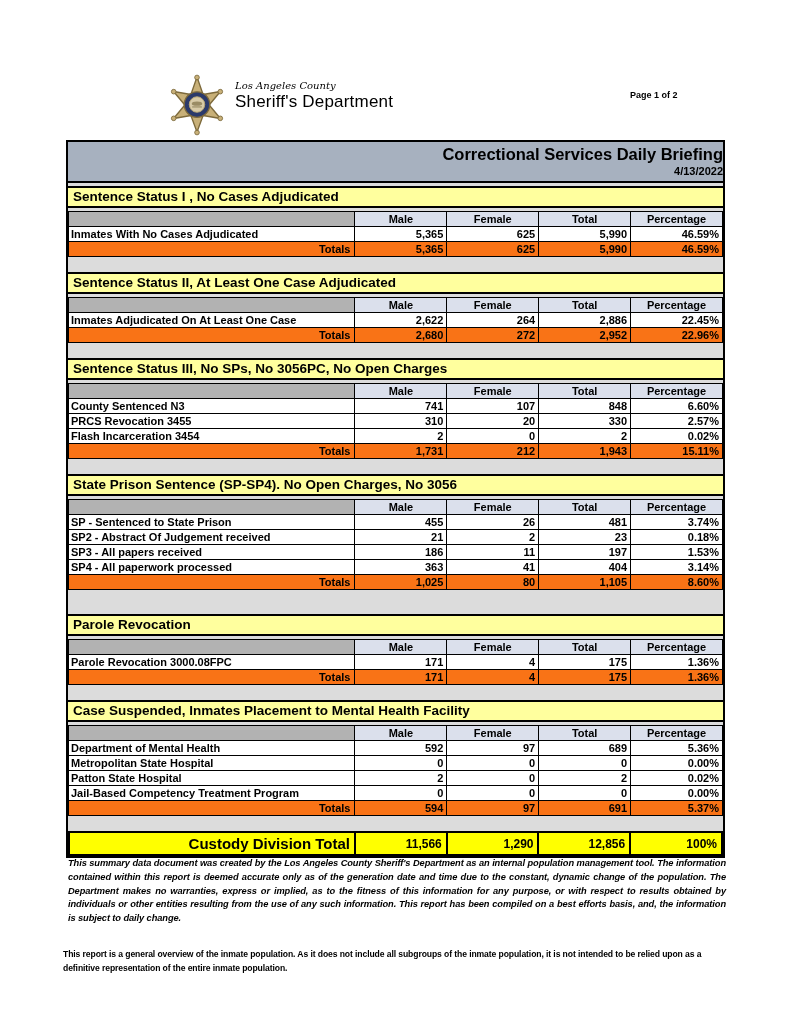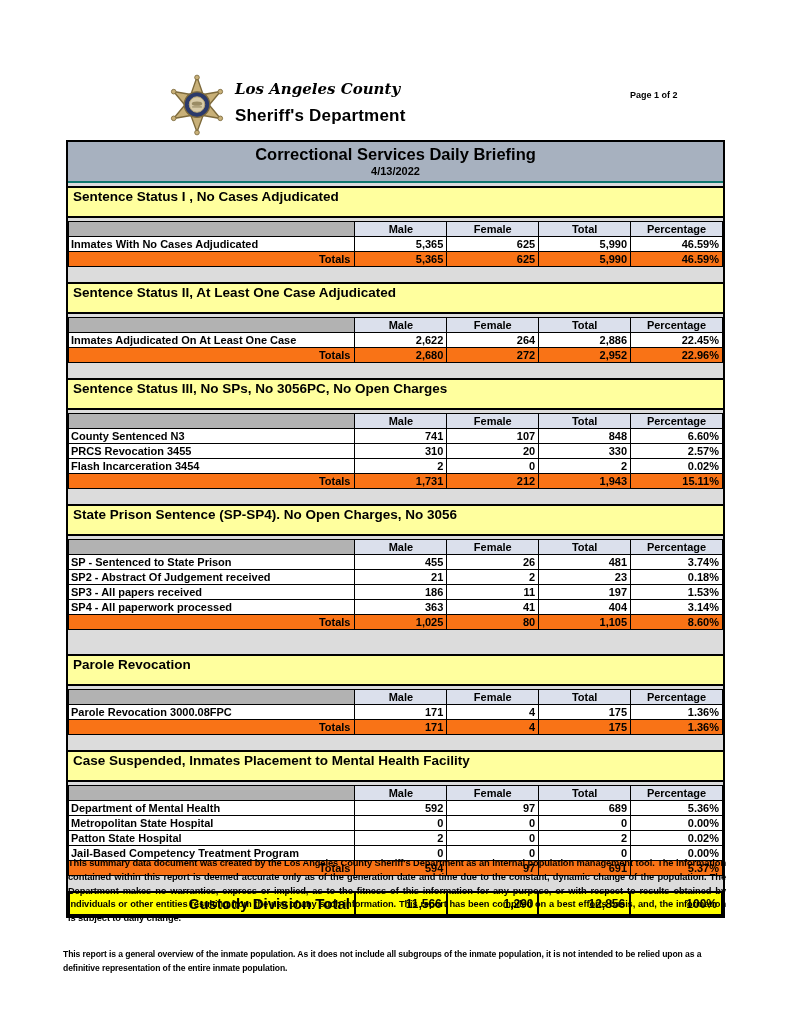--- a/index.html
+++ b/index.html
@@ -6,40 +6,40 @@
   html,body { background:#888; }
   .page {
     position:relative; width:791px; height:1024px; margin:0 auto;
     background:#ffffff; font-family:"Liberation Sans", sans-serif; color:#000;
     overflow:hidden;
   }
   
   .brand { position:absolute; left:168px; top:74px; display:flex; align-items:flex-start; }
   .badge { width:58px; height:62px; flex:0 0 auto; }
   .brand-text { margin-left:9px; padding-top:6px; }
-  .brand-county { font-family:"DejaVu Serif", serif; font-style:italic; font-size:15px; font-weight:bold; }
-  .brand-dept { font-size:17px; font-weight:bold; letter-spacing:.2px; margin-top:8px; }
+  .brand-county { font-family:"DejaVu Serif", serif; font-style:italic; font-size:10px; font-weight:normal; }
+  .brand-dept { font-size:17px; font-weight:normal; letter-spacing:.2px; margin-top:1px; }
   .page-num { position:absolute; left:630px; top:90px; font-size:9px; font-weight:bold; }
 
   
   .report {
     position:absolute; left:66px; top:140px; width:659px;
     border:2px solid #000; background:#dcdcdc;
   }
-  .titlebar { background:#a7b1bf; border-bottom:2px solid #0f766e; text-align:center; padding:3px 0 4px; }
+  .titlebar { background:#a7b1bf; border-bottom:2px solid #000000; text-align:right; padding:3px 0 4px; }
   .rpt-title { font-size:16.5px; font-weight:bold; }
   .rpt-date { font-size:11px; font-weight:bold; margin-top:1px; }
 
   .section { margin-top:15px; }
   .section:first-of-type { margin-top:3px; }
   .section:nth-of-type(5) { margin-top:24px; }
 
   .sec-head {
     background:#ffff9e; border-top:2px solid #000; border-bottom:2px solid #000;
-    font-size:13.5px; font-weight:bold; padding:1px 5px 12px; line-height:15px;
+    font-size:13.5px; font-weight:bold; padding:1px 5px 2px; line-height:15px;
     white-space:nowrap; overflow:hidden;
   }
   table.stats { width:100%; border-collapse:collapse; table-layout:fixed; margin-top:3px; }
   col.c-label { width:43.8%; }
   col.c-num { width:14.05%; }
   table.stats th, table.stats td {
     border:1px solid #000; font-size:11px; font-weight:bold;
     padding:1px 3px; height:15px; line-height:12px;
     white-space:nowrap; overflow:hidden;
   }
@@ -54,21 +54,21 @@
   table.custody td {
     background:#ffff00; border:2px solid #000; font-weight:bold;
     text-align:right; padding:2px 4px; height:23px; white-space:nowrap; overflow:hidden;
   }
   table.custody td.cust-lbl { font-size:15px; }
   table.custody td.num { font-size:12px; }
 
   
   .disclaimer {
     position:absolute; left:68px; top:857px; width:658px;
-    font-weight:bold; font-size:9.3px; line-height:1.48;
+    font-style:italic; font-weight:bold; font-size:9.3px; line-height:1.48;
     text-align:justify; letter-spacing:-0.1px;
   }
   .footnote {
     position:absolute; left:63px; top:947px; width:668px;
     font-weight:bold; font-size:8.6px; line-height:1.65; letter-spacing:-0.1px;
   }
 </style>
 </head>
 <body>
 

